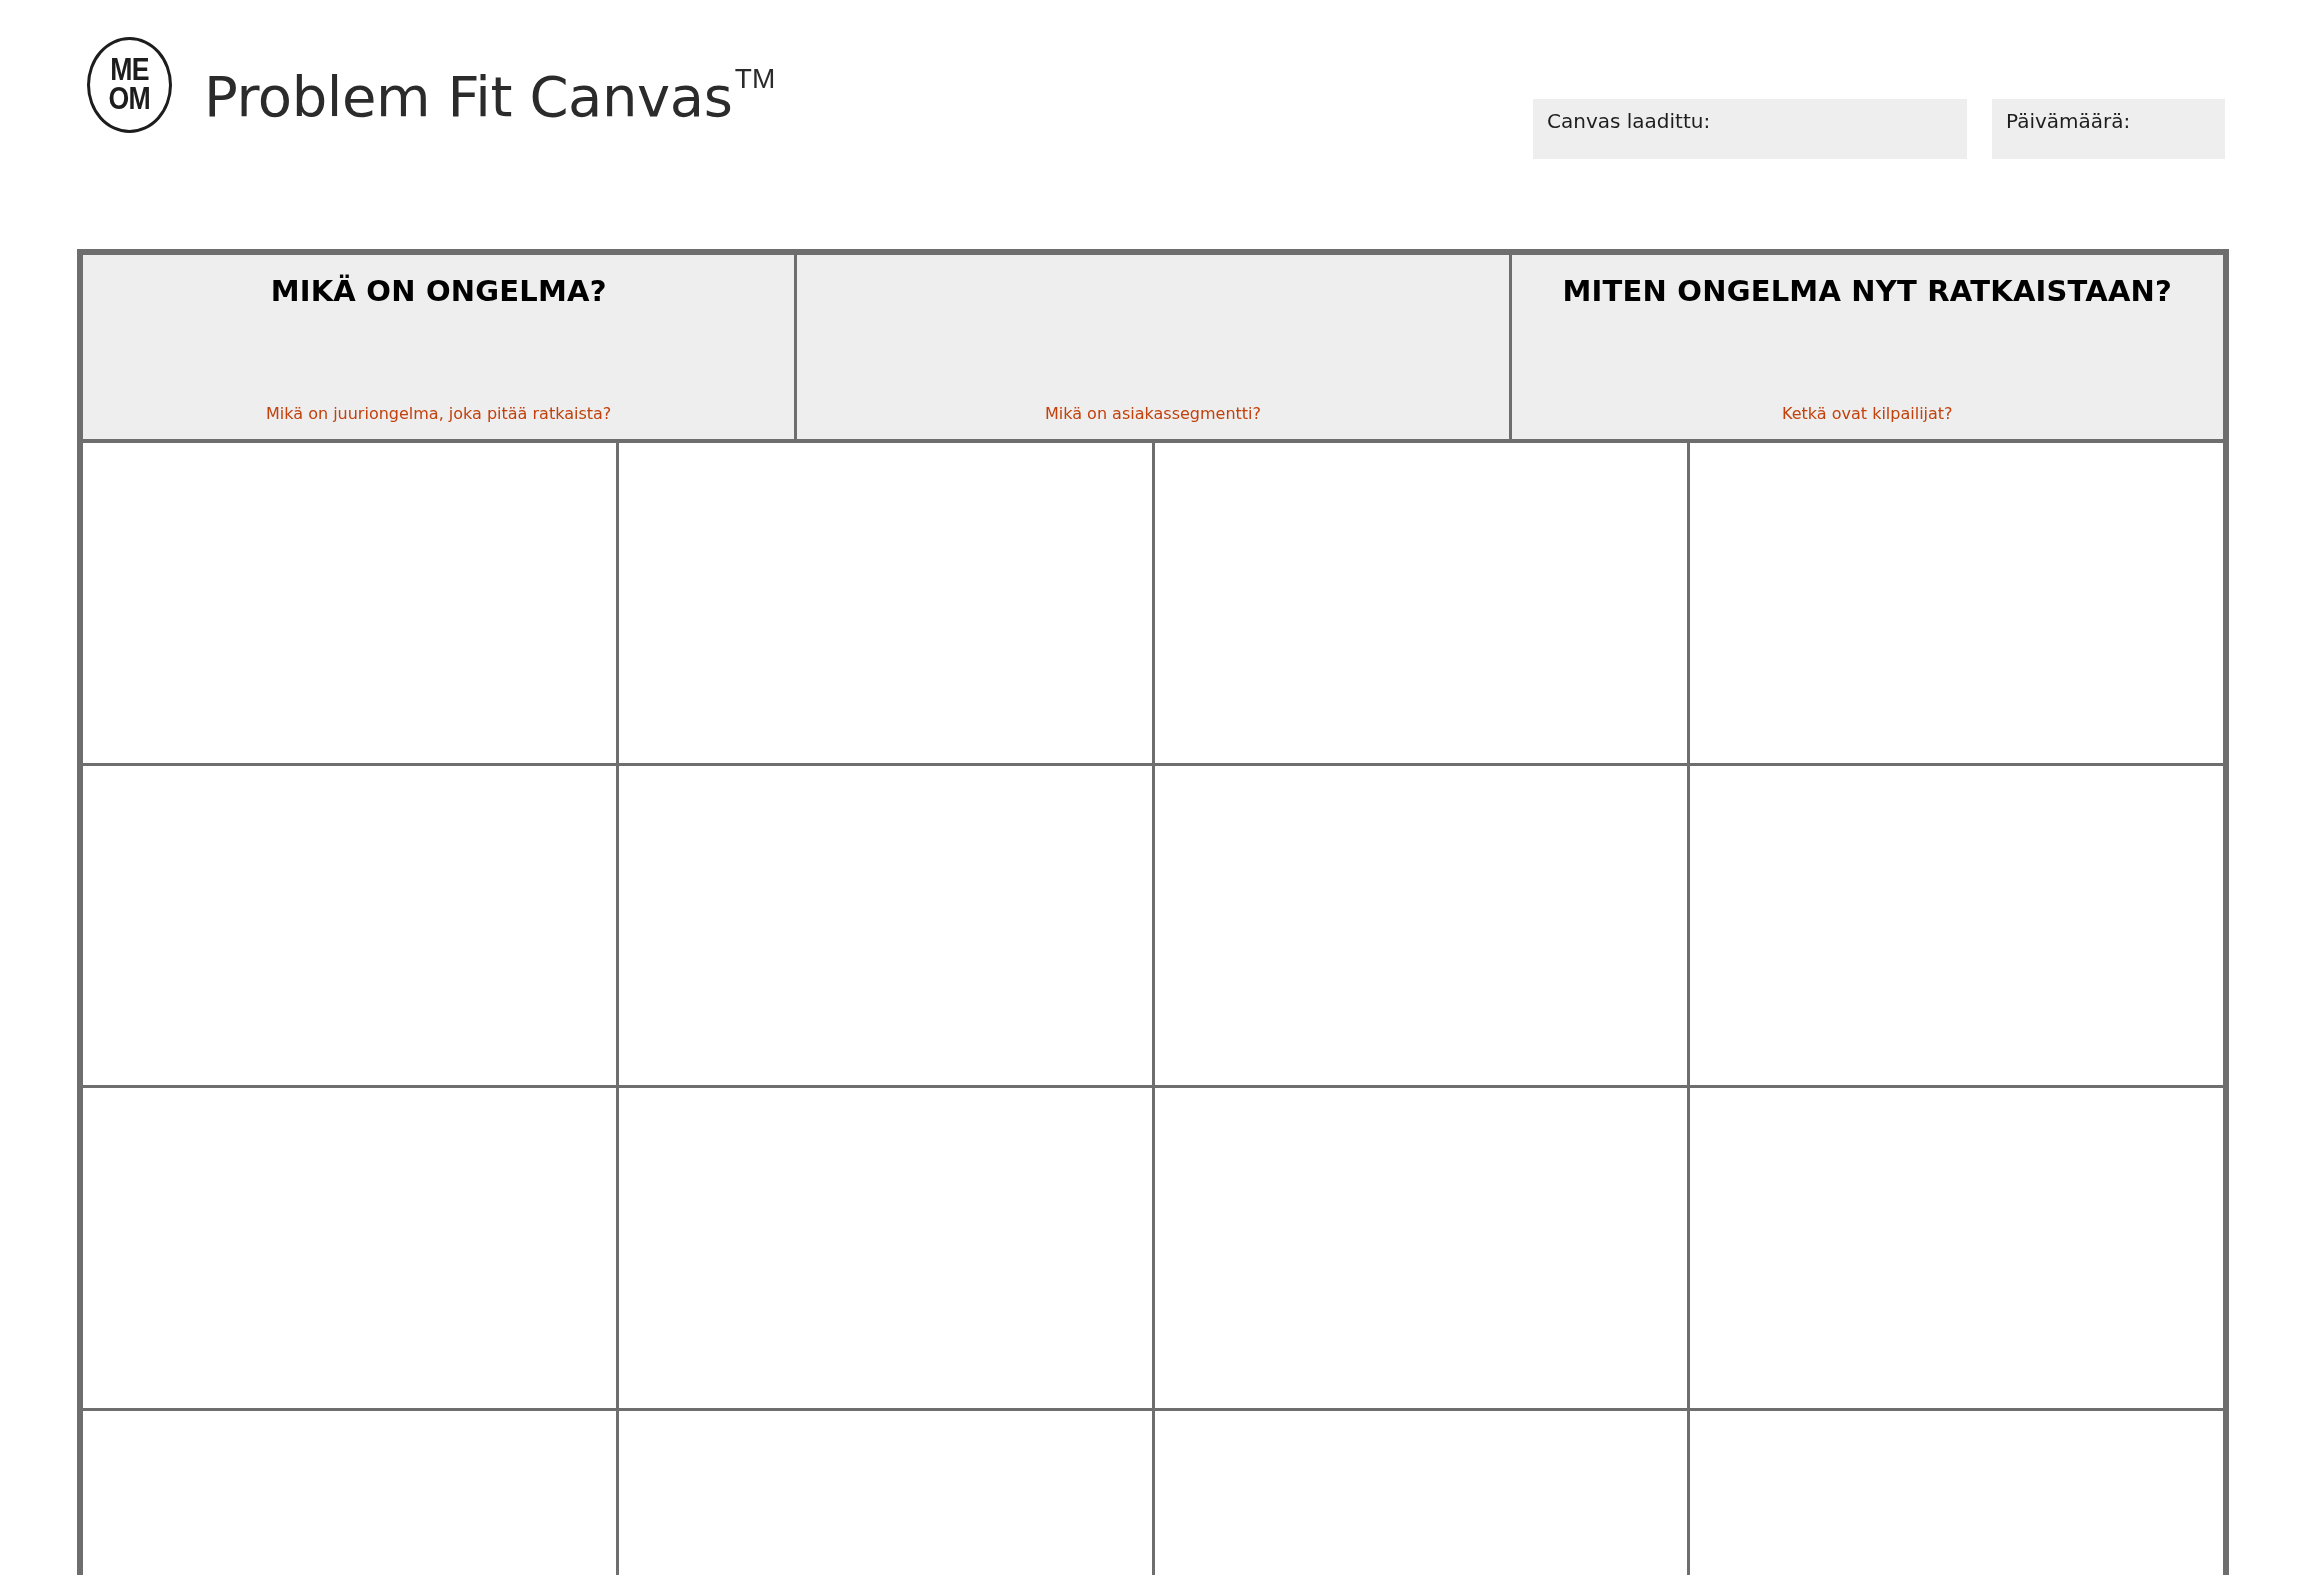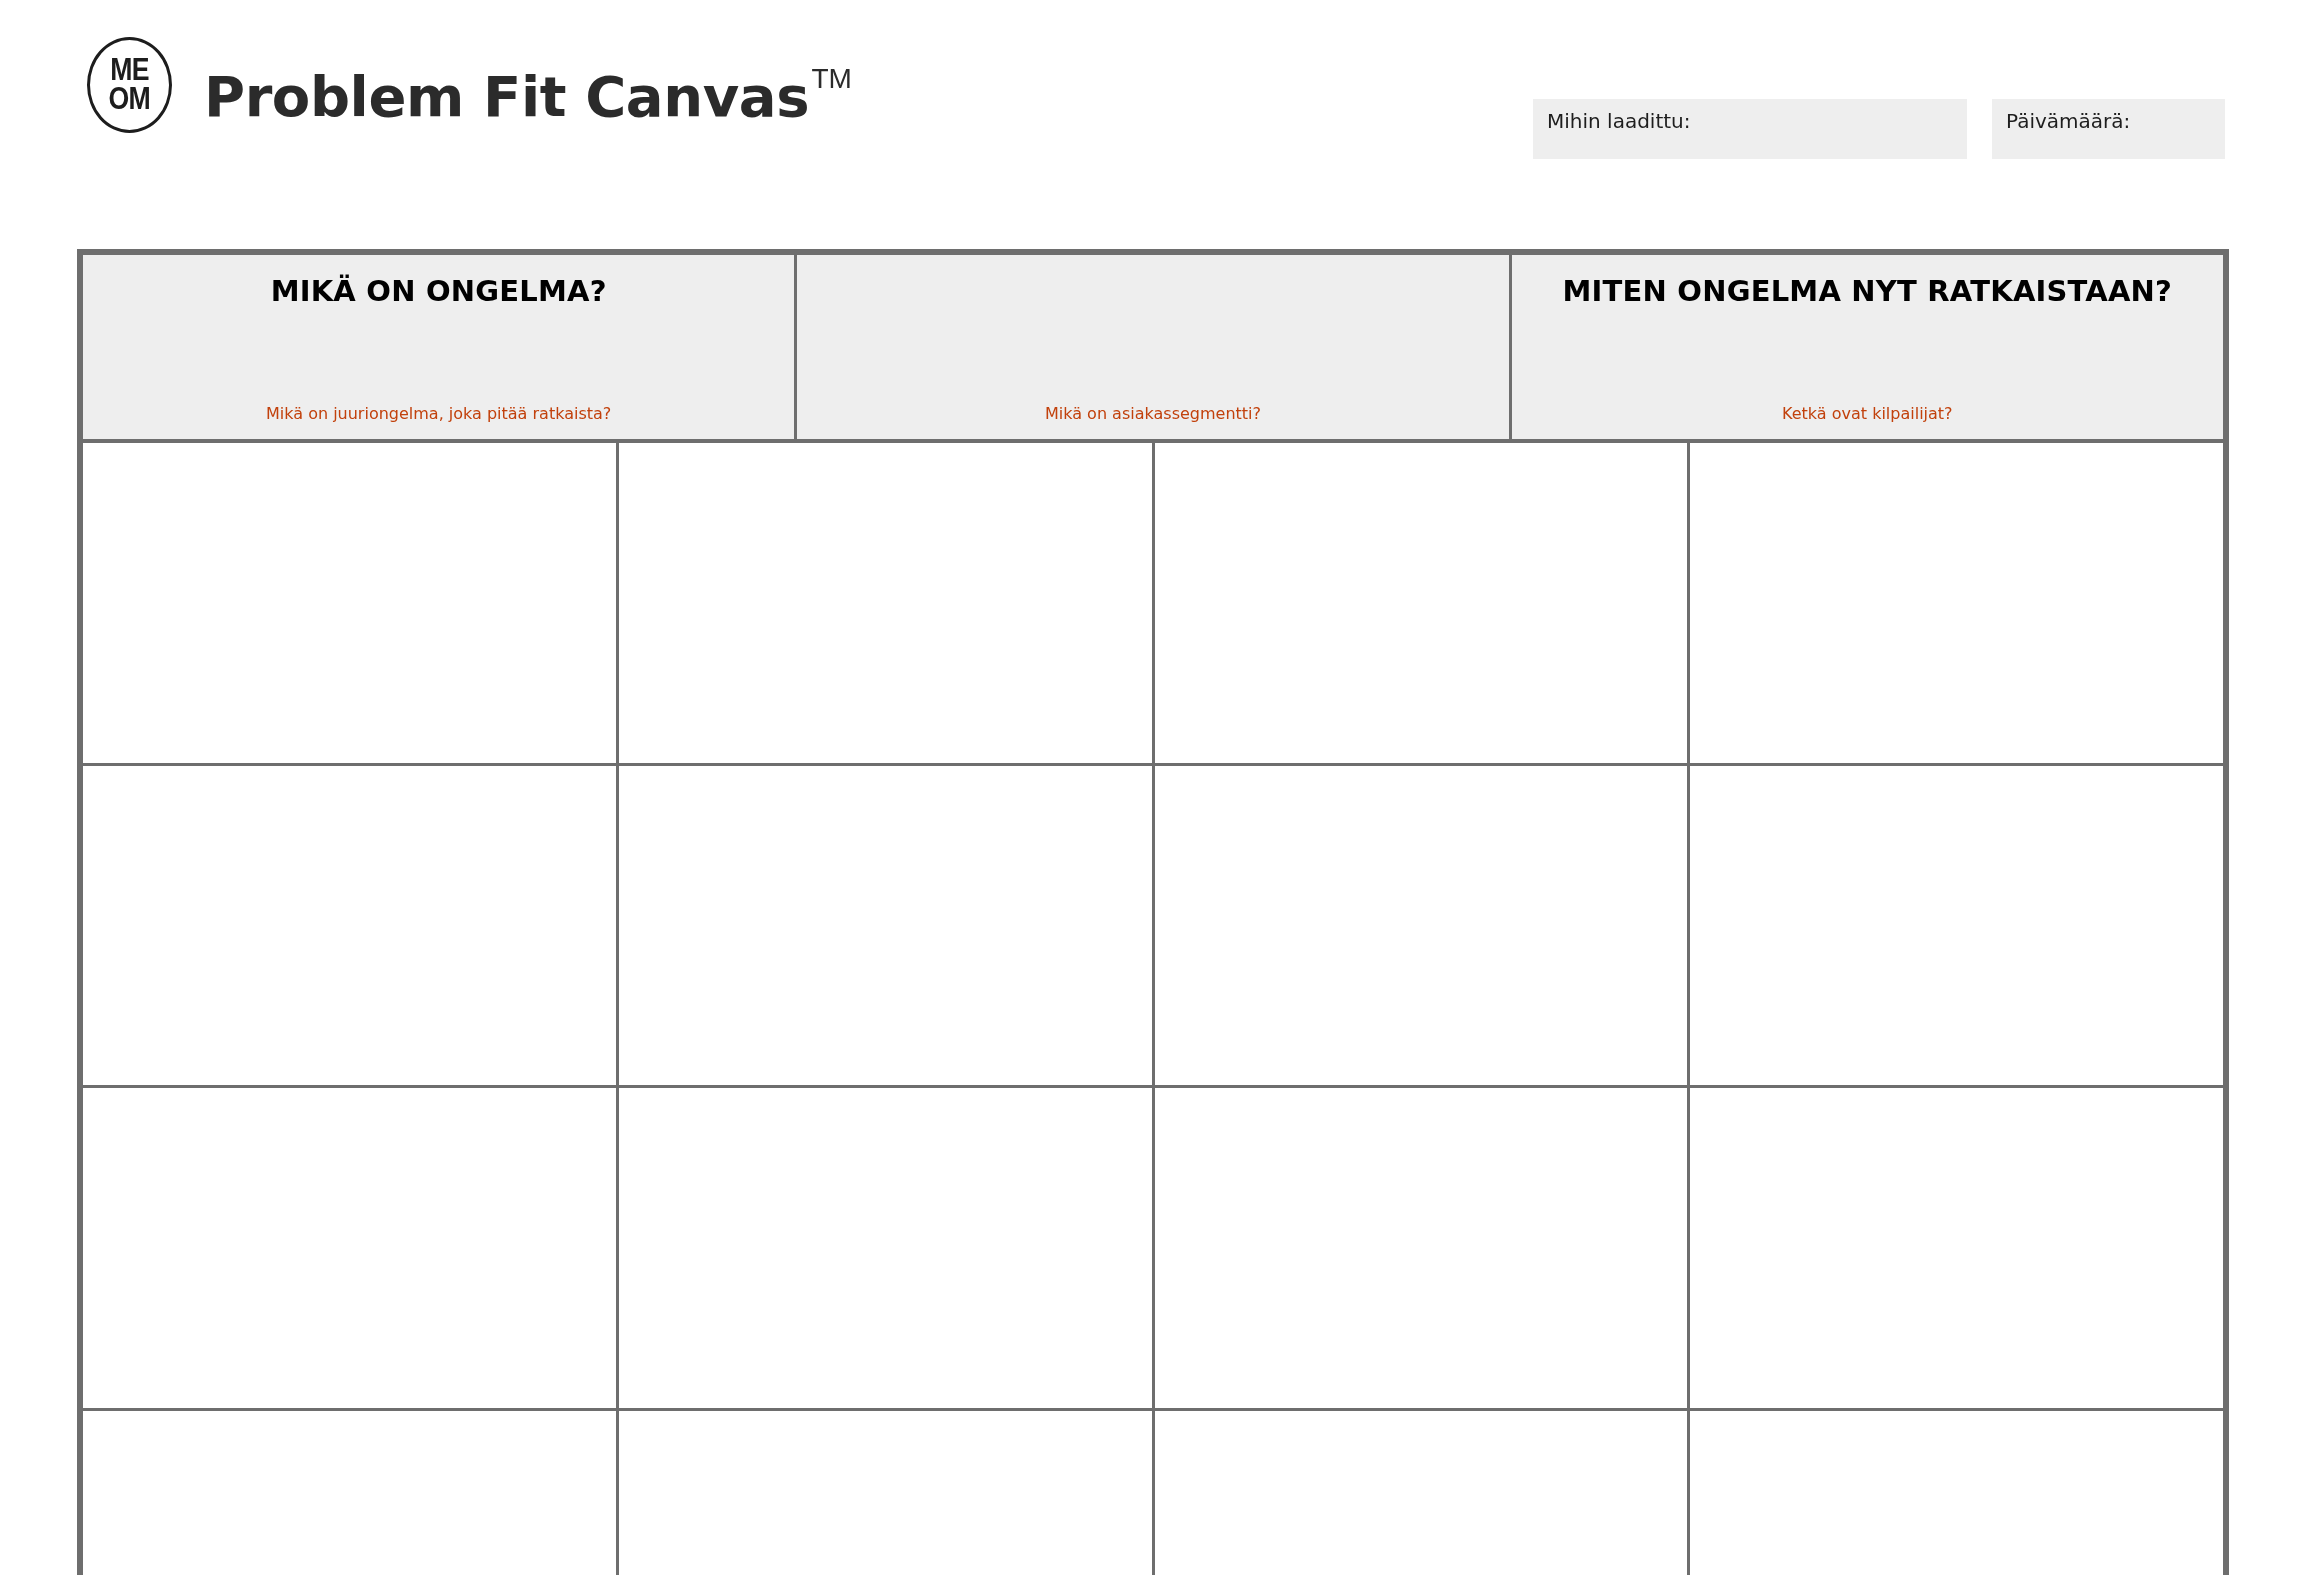--- a/index.html
+++ b/index.html
@@ -77,21 +77,21 @@
   }
 
   .title-wrap {
     position: relative;
     margin-left: 26px;
     display: flex;
     align-items: flex-start;
   }
   .doc-title {
     font-family: "DejaVu Sans", sans-serif;
-    font-weight: 700;
+    font-weight: 400;
     font-size: 56px;
     line-height: 1;
     color: #2b2b2b;
     letter-spacing: -0.4px;
     white-space: nowrap;
     padding-top: 18.5px;
   }
   .tm-mark {
     font-family: "Liberation Sans", sans-serif;
     font-size: 28px;
@@ -231,21 +231,21 @@
         </div>
       </div>
 
       <div class="title-wrap">
         <div class="doc-title">Problem Fit Canvas</div>
         <div class="tm-mark">TM</div>
       </div>
     </div>
 
     <div class="meta-field" id="field-prepared-for">
-      <div class="meta-label">Mihin laadittu:</div>
+      <div class="meta-label">Canvas laadittu:</div>
     </div>
 
     <div class="meta-field" id="field-date">
       <div class="meta-label">Päivämäärä:</div>
     </div>
 
   </div>
 
   <div class="canvas-grid">
     <div class="grid-inner">

